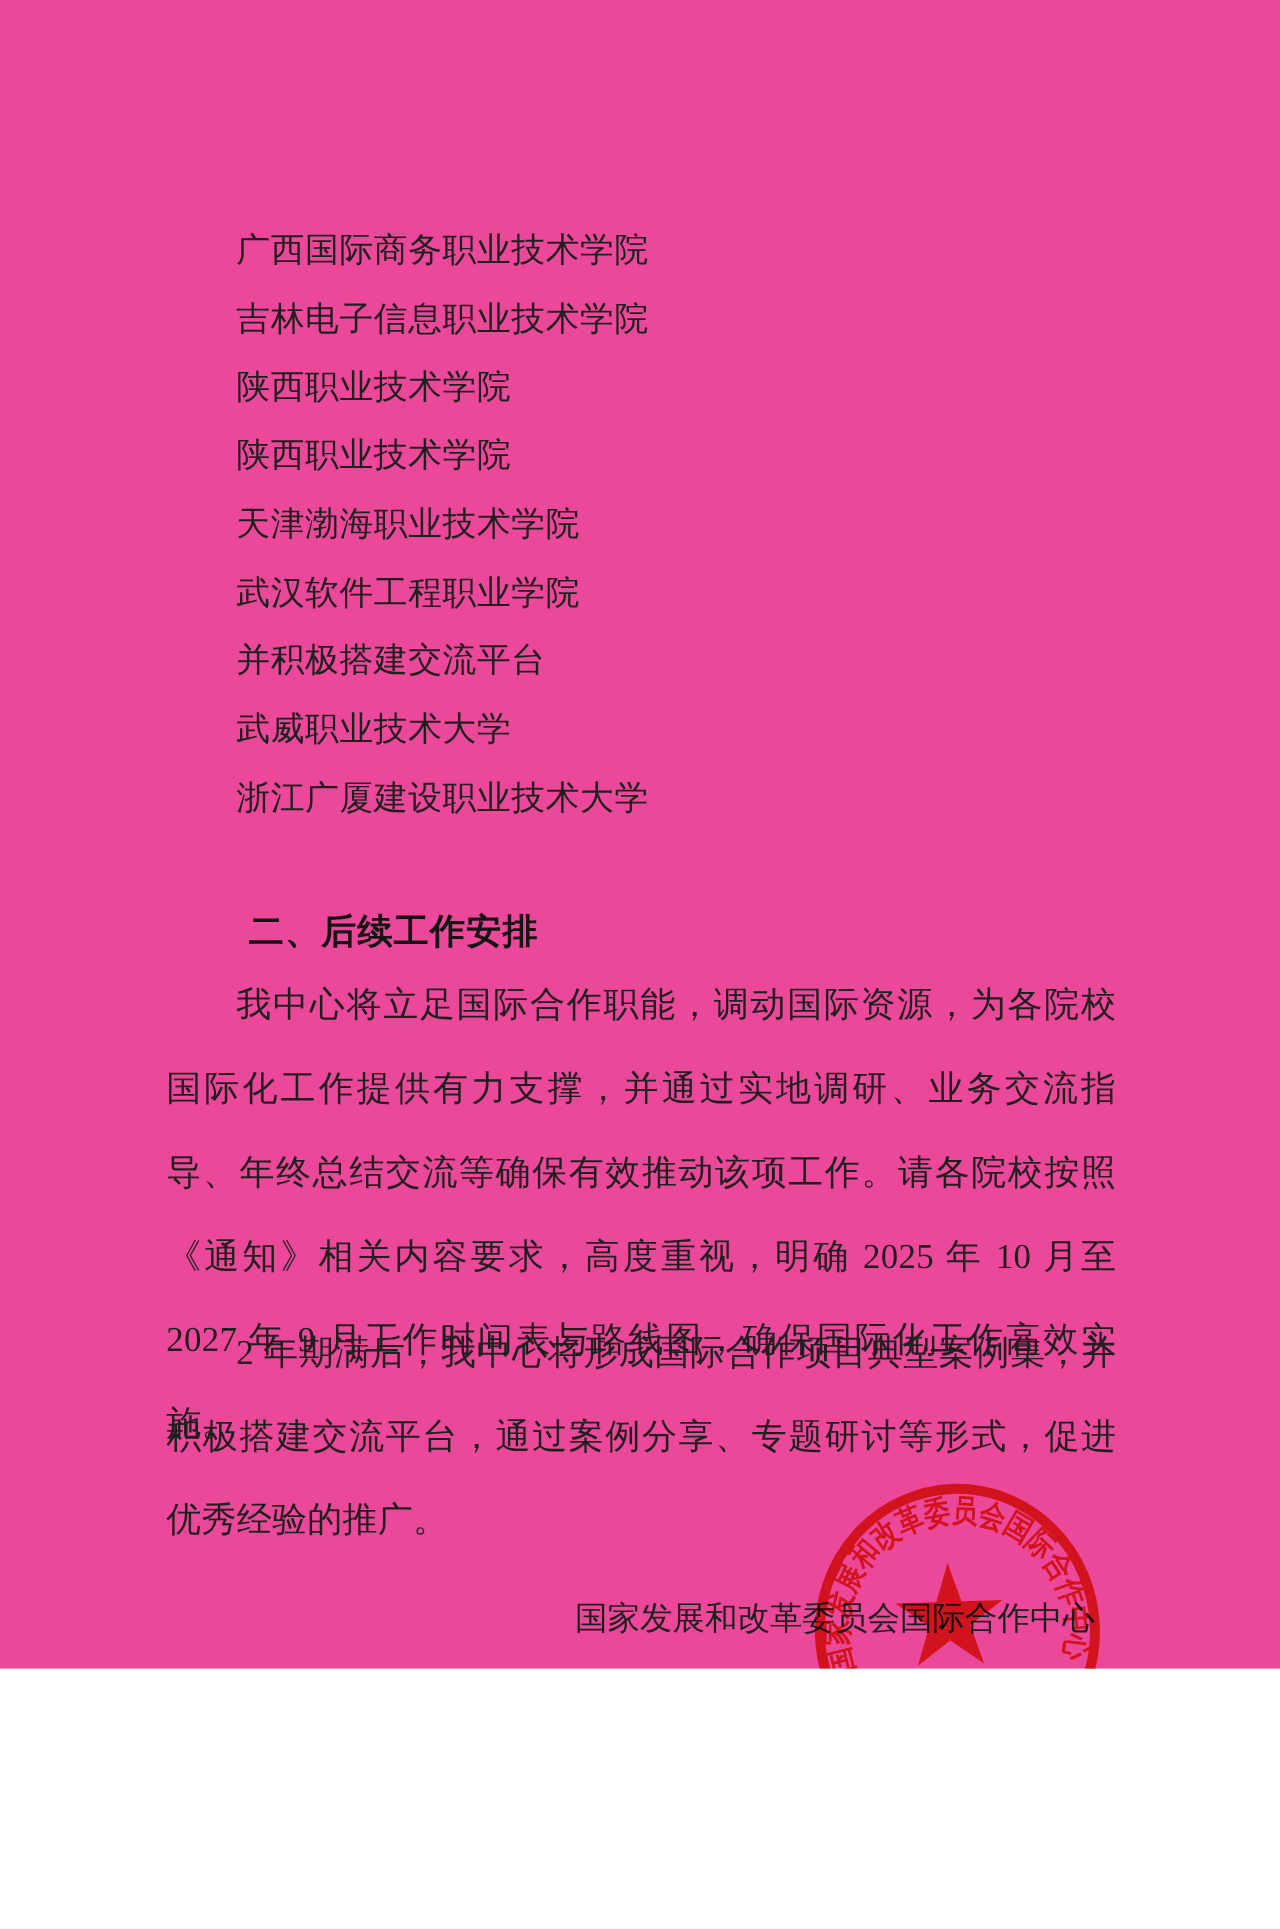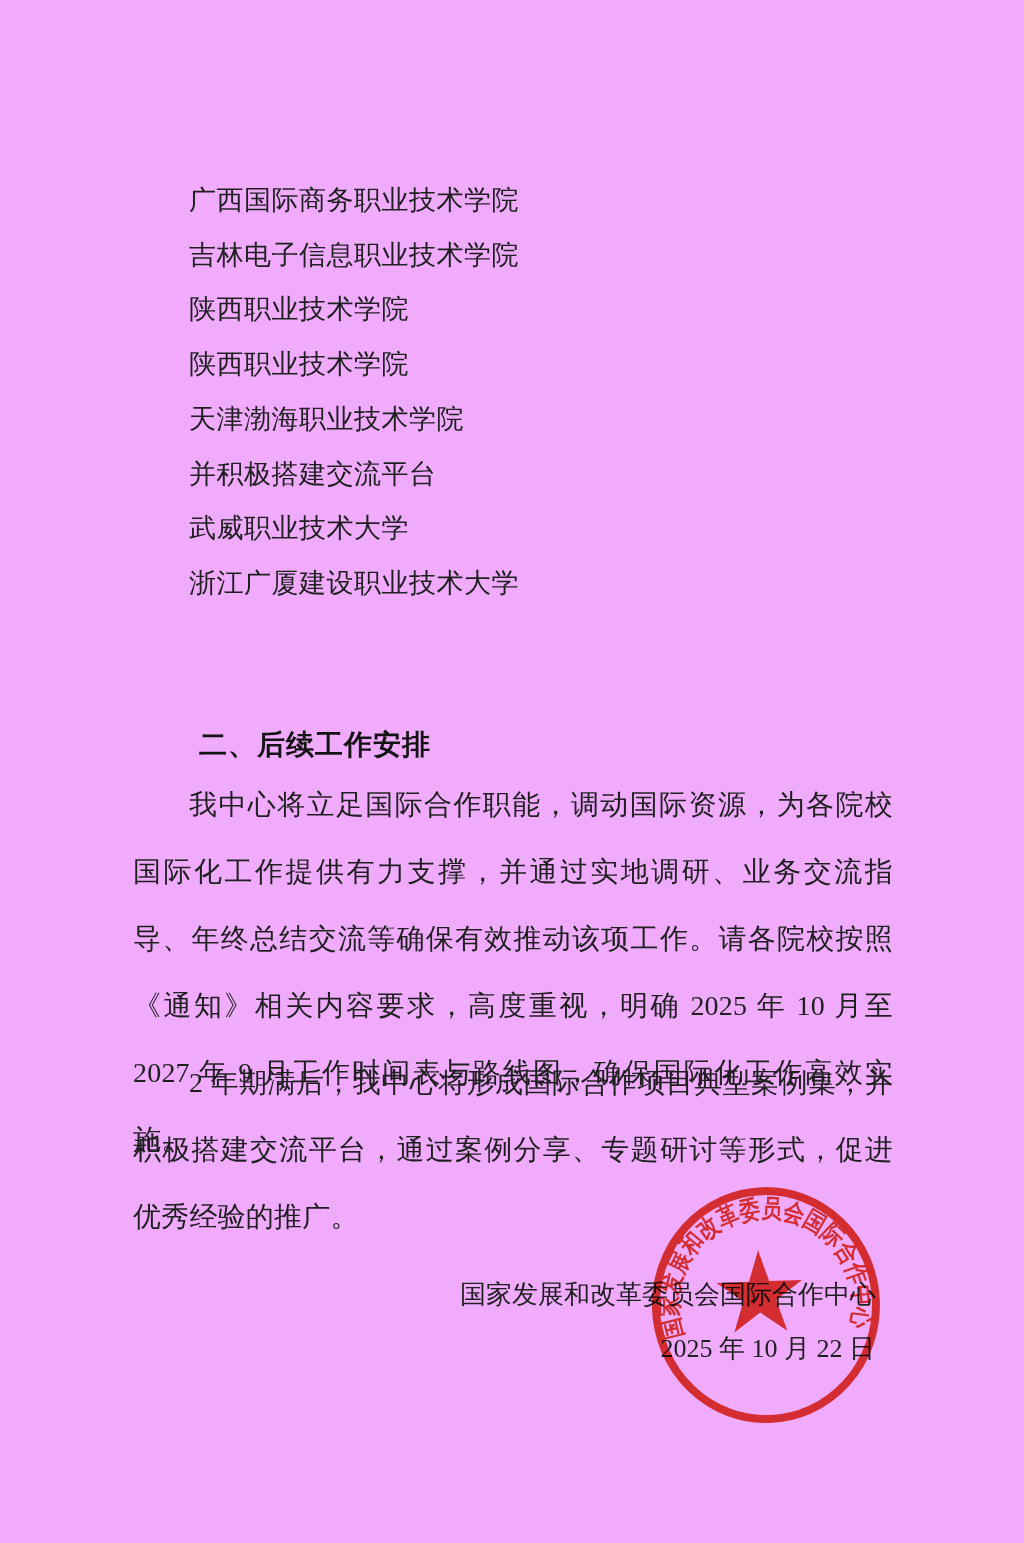--- a/index.html
+++ b/index.html
@@ -1,21 +1,21 @@
 <!DOCTYPE html>
 <html><head>
 <meta charset="utf-8">
 <style>
   * { margin: 0; padding: 0; box-sizing: border-box; }
   html, body { background: #ffffff; }
   .page {
     position: relative;
     width: 1024px;
-    height: 1543px;
-    background: #f0abfc;
+    height: 1335px;
+    background: #ec4899;
     overflow: hidden;
     font-family: "Liberation Serif", "DejaVu Serif", serif;
     color: #1f1f1f;
   }
   
   .college-list {
     position: absolute;
     left: 189px;
     top: 173px;
     list-style: none;
@@ -90,20 +90,21 @@
 <body>
 
 <div class="page">
 
   <ul class="college-list">
     <li>广西国际商务职业技术学院</li>
     <li>吉林电子信息职业技术学院</li>
     <li>陕西职业技术学院</li>
     <li>陕西职业技术学院</li>
     <li>天津渤海职业技术学院</li>
+    <li>武汉软件工程职业学院</li>
     <li>并积极搭建交流平台</li>
     <li>武威职业技术大学</li>
     <li>浙江广厦建设职业技术大学</li>
   </ul>
 
   <h2 class="section-heading">二、后续工作安排</h2>
 
   <p class="para para-1">我中心将立足国际合作职能，调动国际资源，为各院校国际化工作提供有力支撑，并通过实地调研、业务交流指导、年终总结交流等确保有效推动该项工作。请各院校按照《通知》相关内容要求，高度重视，明确 2025 年 10 月至 2027 年 9 月工作时间表与路线图，确保国际化工作高效实施。</p>
 
   <p class="para para-2">2 年期满后，我中心将形成国际合作项目典型案例集，并积极搭建交流平台，通过案例分享、专题研讨等形式，促进优秀经验的推广。</p>

